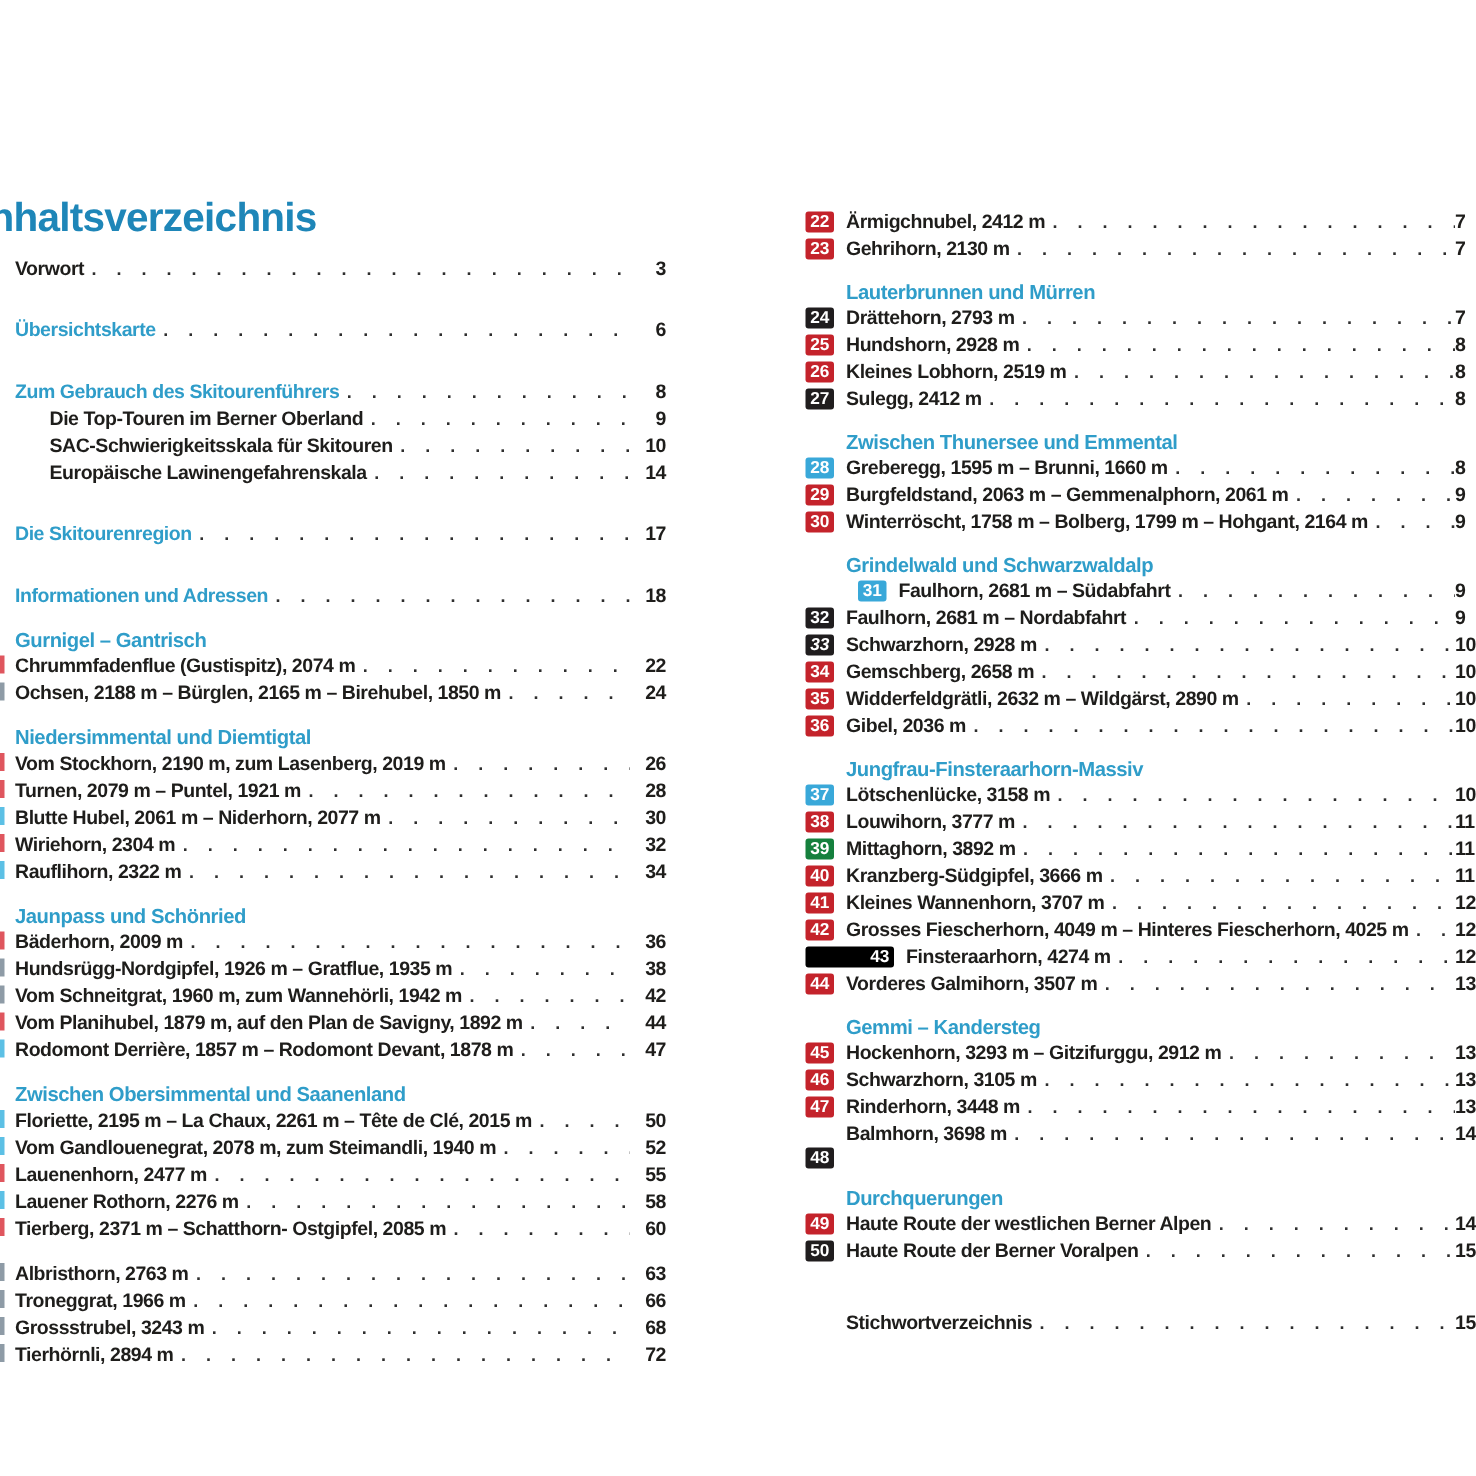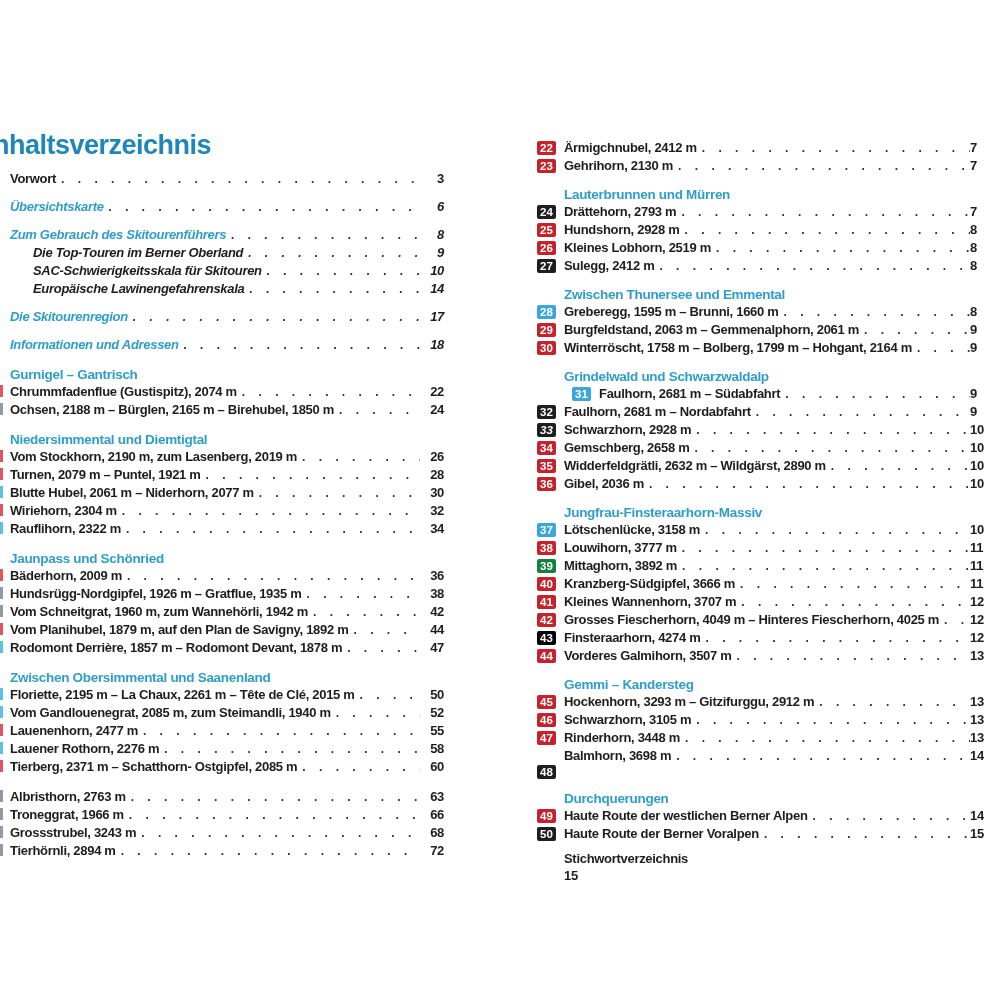--- a/index.html
+++ b/index.html
@@ -23,26 +23,26 @@
   .lbl.blue{color:#2f9dc9;}
   .dots{flex:1 1 0;min-width:0;overflow:hidden;white-space:nowrap;letter-spacing:5px;padding:0 3px 0 5px;color:#2e2e2e;font-size:12px;}
   .pg{flex:none;min-width:24px;text-align:right;letter-spacing:-0.3px;}
   .pg.clip{min-width:0;width:20px;margin-right:-6px;text-align:left;overflow:hidden;}
   .badge{
     flex:none;width:19px;height:14px;margin-right:8px;align-self:center;
     color:#fff;font-size:11.5px;line-height:14px;text-align:center;
     border-radius:2px;letter-spacing:0;
   }
   .edge{position:absolute;left:0;top:2px;width:3px;height:12px;}
-  .fm-group + .fm-group{margin-top:10px;font-style:italic;}
+  .fm-group + .fm-group{margin-top:23px;}
   .section{margin-top:12px;}
   .col-right .section{margin-top:11px;}
   .heading{color:#2f9dc9;padding-left:10px;line-height:17px;letter-spacing:-0.3px;font-size:13.5px;white-space:nowrap;}
   .col-right .heading{padding-left:27px;}
-  .col-right .row.index-row{padding-left:27px;margin-top:7px;flex-direction:column;}
+  .col-right .row.index-row{padding-left:27px;margin-top:30px;}
 </style>
 </head>
 <body>
 
 <h1 class="page-title">nhaltsverzeichnis</h1>
 <div class="col col-left" id="col-left">
     <div class="fm-group">
       <div class="row">
         <span class="lbl">Vorwort</span>
         <span class="dots">. . . . . . . . . . . . . . . . . . . . . . . . . . . . . . . . . . . . . . . . . . . . . . . . . . . . . . . . . . . . . . . . . . . . . . </span>
@@ -176,21 +176,21 @@
     <div class="section">
       <div class="heading">Zwischen Obersimmental und Saanenland</div>
       <div class="row">
         <span class="edge" style="background: rgb(92, 192, 229);"></span>
         <span class="lbl">Floriette, 2195 m – La Chaux, 2261 m – Tête de Clé, 2015 m</span>
         <span class="dots">. . . . . . . . . . . . . . . . . . . . . . . . . . . . . . . . . . . . . . . . . . . . . . . . . . . . . . . . . . . . . . . . . . . . . . </span>
         <span class="pg">50</span>
       </div>
       <div class="row">
         <span class="edge" style="background: rgb(92, 192, 229);"></span>
-        <span class="lbl">Vom Gandlouenegrat, 2085 m, zum Steimandli, 1940 m</span>
+        <span class="lbl">Vom Gandlouenegrat, 2078 m, zum Steimandli, 1940 m</span>
         <span class="dots">. . . . . . . . . . . . . . . . . . . . . . . . . . . . . . . . . . . . . . . . . . . . . . . . . . . . . . . . . . . . . . . . . . . . . . </span>
         <span class="pg">52</span>
       </div>
       <div class="row">
         <span class="edge" style="background: rgb(223, 86, 94);"></span>
         <span class="lbl">Lauenenhorn, 2477 m</span>
         <span class="dots">. . . . . . . . . . . . . . . . . . . . . . . . . . . . . . . . . . . . . . . . . . . . . . . . . . . . . . . . . . . . . . . . . . . . . . </span>
         <span class="pg">55</span>
       </div>
       <div class="row">
@@ -367,21 +367,21 @@
         <span class="dots">. . . . . . . . . . . . . . . . . . . . . . . . . . . . . . . . . . . . . . . . . . . . . . . . . . . . . . . . . . . . . . . . . . . . . . </span>
         <span class="pg clip">12</span>
       </div>
       <div class="row">
         <span class="badge" style="background: rgb(196, 35, 43);">42</span>
         <span class="lbl">Grosses Fiescherhorn, 4049 m – Hinteres Fiescherhorn, 4025 m</span>
         <span class="dots">. . . . . . . . . . . . . . . . . . . . . . . . . . . . . . . . . . . . . . . . . . . . . . . . . . . . . . . . . . . . . . . . . . . . . . </span>
         <span class="pg clip">12</span>
       </div>
       <div class="row">
-        <span class="badge" style="background: #000000;">43</span>
+        <span class="badge" style="background: #000000; padding-left: 40px;">43</span>
         <span class="lbl">Finsteraarhorn, 4274 m</span>
         <span class="dots">. . . . . . . . . . . . . . . . . . . . . . . . . . . . . . . . . . . . . . . . . . . . . . . . . . . . . . . . . . . . . . . . . . . . . . </span>
         <span class="pg clip">12</span>
       </div>
       <div class="row">
         <span class="badge" style="background: rgb(196, 35, 43);">44</span>
         <span class="lbl">Vorderes Galmihorn, 3507 m</span>
         <span class="dots">. . . . . . . . . . . . . . . . . . . . . . . . . . . . . . . . . . . . . . . . . . . . . . . . . . . . . . . . . . . . . . . . . . . . . . </span>
         <span class="pg clip">13</span>
       </div>

